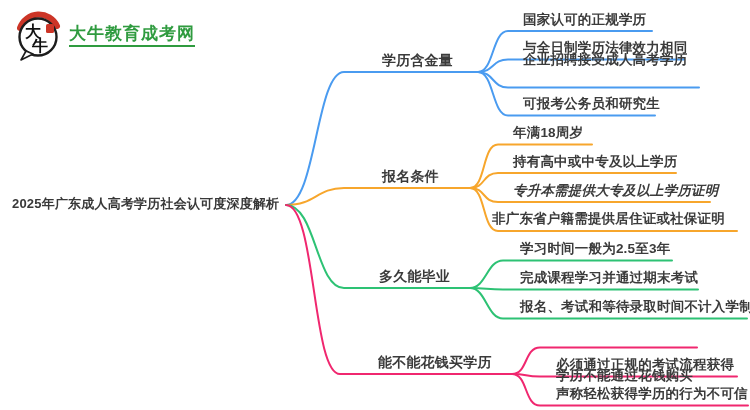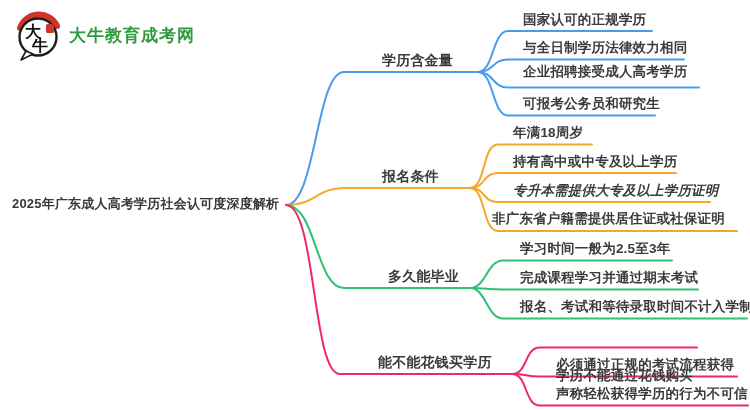--- a/index.html
+++ b/index.html
@@ -11,21 +11,21 @@
   #links{position:absolute;left:0;top:0;width:750px;height:410px;}
   .topic{
     position:absolute;white-space:nowrap;color:#3b3b3b;
     font-weight:600;line-height:1.25;letter-spacing:0.2px;
   }
   .root-topic{font-size:13px;color:#383838;}
   .branch-topic{font-size:14px;}
   .leaf-topic{font-size:13.5px;}
   
   .logo{position:absolute;left:14px;top:11px;display:flex;align-items:center;gap:7px;}
-  .logo-text{display:flex;flex-direction:row;}
+  .logo-text{display:flex;flex-direction:column;}
   .logo-title{font-size:17px;font-weight:700;letter-spacing:1px;line-height:1.25;}
   .logo-divider{height:2px;margin:1px 0 2px 0;}
   .logo-domain{font-size:12.5px;font-weight:700;letter-spacing:0.4px;line-height:1.1;}
 </style>
 </head>
 <body>
 
 <div id="stage">
 
   <svg id="links" viewBox="0 0 750 410" xmlns="http://www.w3.org/2000/svg">
@@ -63,28 +63,28 @@
       <div class="logo-divider" style="background: rgb(47, 155, 63);"></div>
     </div>
   </div>
 
   <div class="topic root-topic" style="left:12px;top:196px">2025年广东成人高考学历社会认可度深度解析</div>
 
   <div id="nodes">
       <div class="topic branch-topic" style="left: 382px; top: 52px;">学历含金量</div>
       <div class="topic leaf-topic" style="left: 523px; top: 11.5px;">国家认可的正规学历</div>
       <div class="topic leaf-topic" style="left: 523px; top: 40px;">与全日制学历法律效力相同</div>
-      <div class="topic leaf-topic" style="left: 523px; top: 64px;">企业招聘接受成人高考学历</div>
+      <div class="topic leaf-topic" style="left: 523px; top: 52px;">企业招聘接受成人高考学历</div>
       <div class="topic leaf-topic" style="left: 523px; top: 96px;">可报考公务员和研究生</div>
       <div class="topic branch-topic" style="left: 382px; top: 168px;">报名条件</div>
       <div class="topic leaf-topic" style="left: 513px; top: 125px;">年满18周岁</div>
       <div class="topic leaf-topic" style="left: 513px; top: 153.5px;">持有高中或中专及以上学历</div>
       <div class="topic leaf-topic" style="left: 513px; top: 182.5px; font-style: italic;">专升本需提供大专及以上学历证明</div>
       <div class="topic leaf-topic" style="left: 492px; top: 211.5px; font-family: Liberation Mono, monospace;">非广东省户籍需提供居住证或社保证明</div>
-      <div class="topic branch-topic" style="left: 388px; top: 268px;">多久能毕业</div>
+      <div class="topic branch-topic" style="left: 379px; top: 268px;">多久能毕业</div>
       <div class="topic leaf-topic" style="left: 520px; top: 241px;">学习时间一般为2.5至3年</div>
       <div class="topic leaf-topic" style="left: 520px; top: 270px;">完成课程学习并通过期末考试</div>
       <div class="topic leaf-topic" style="left: 520px; top: 299px;">报名、考试和等待录取时间不计入学制</div>
       <div class="topic branch-topic" style="left: 378px; top: 354px;">能不能花钱买学历</div>
       <div class="topic leaf-topic" style="left: 556px; top: 328px; margin-top: 40px;">学历不能通过花钱购买</div>
       <div class="topic leaf-topic" style="left: 556px; top: 357px;">必须通过正规的考试流程获得</div>
       <div class="topic leaf-topic" style="left: 556px; top: 386px;">声称轻松获得学历的行为不可信</div>
     </div>
 </div>
 

